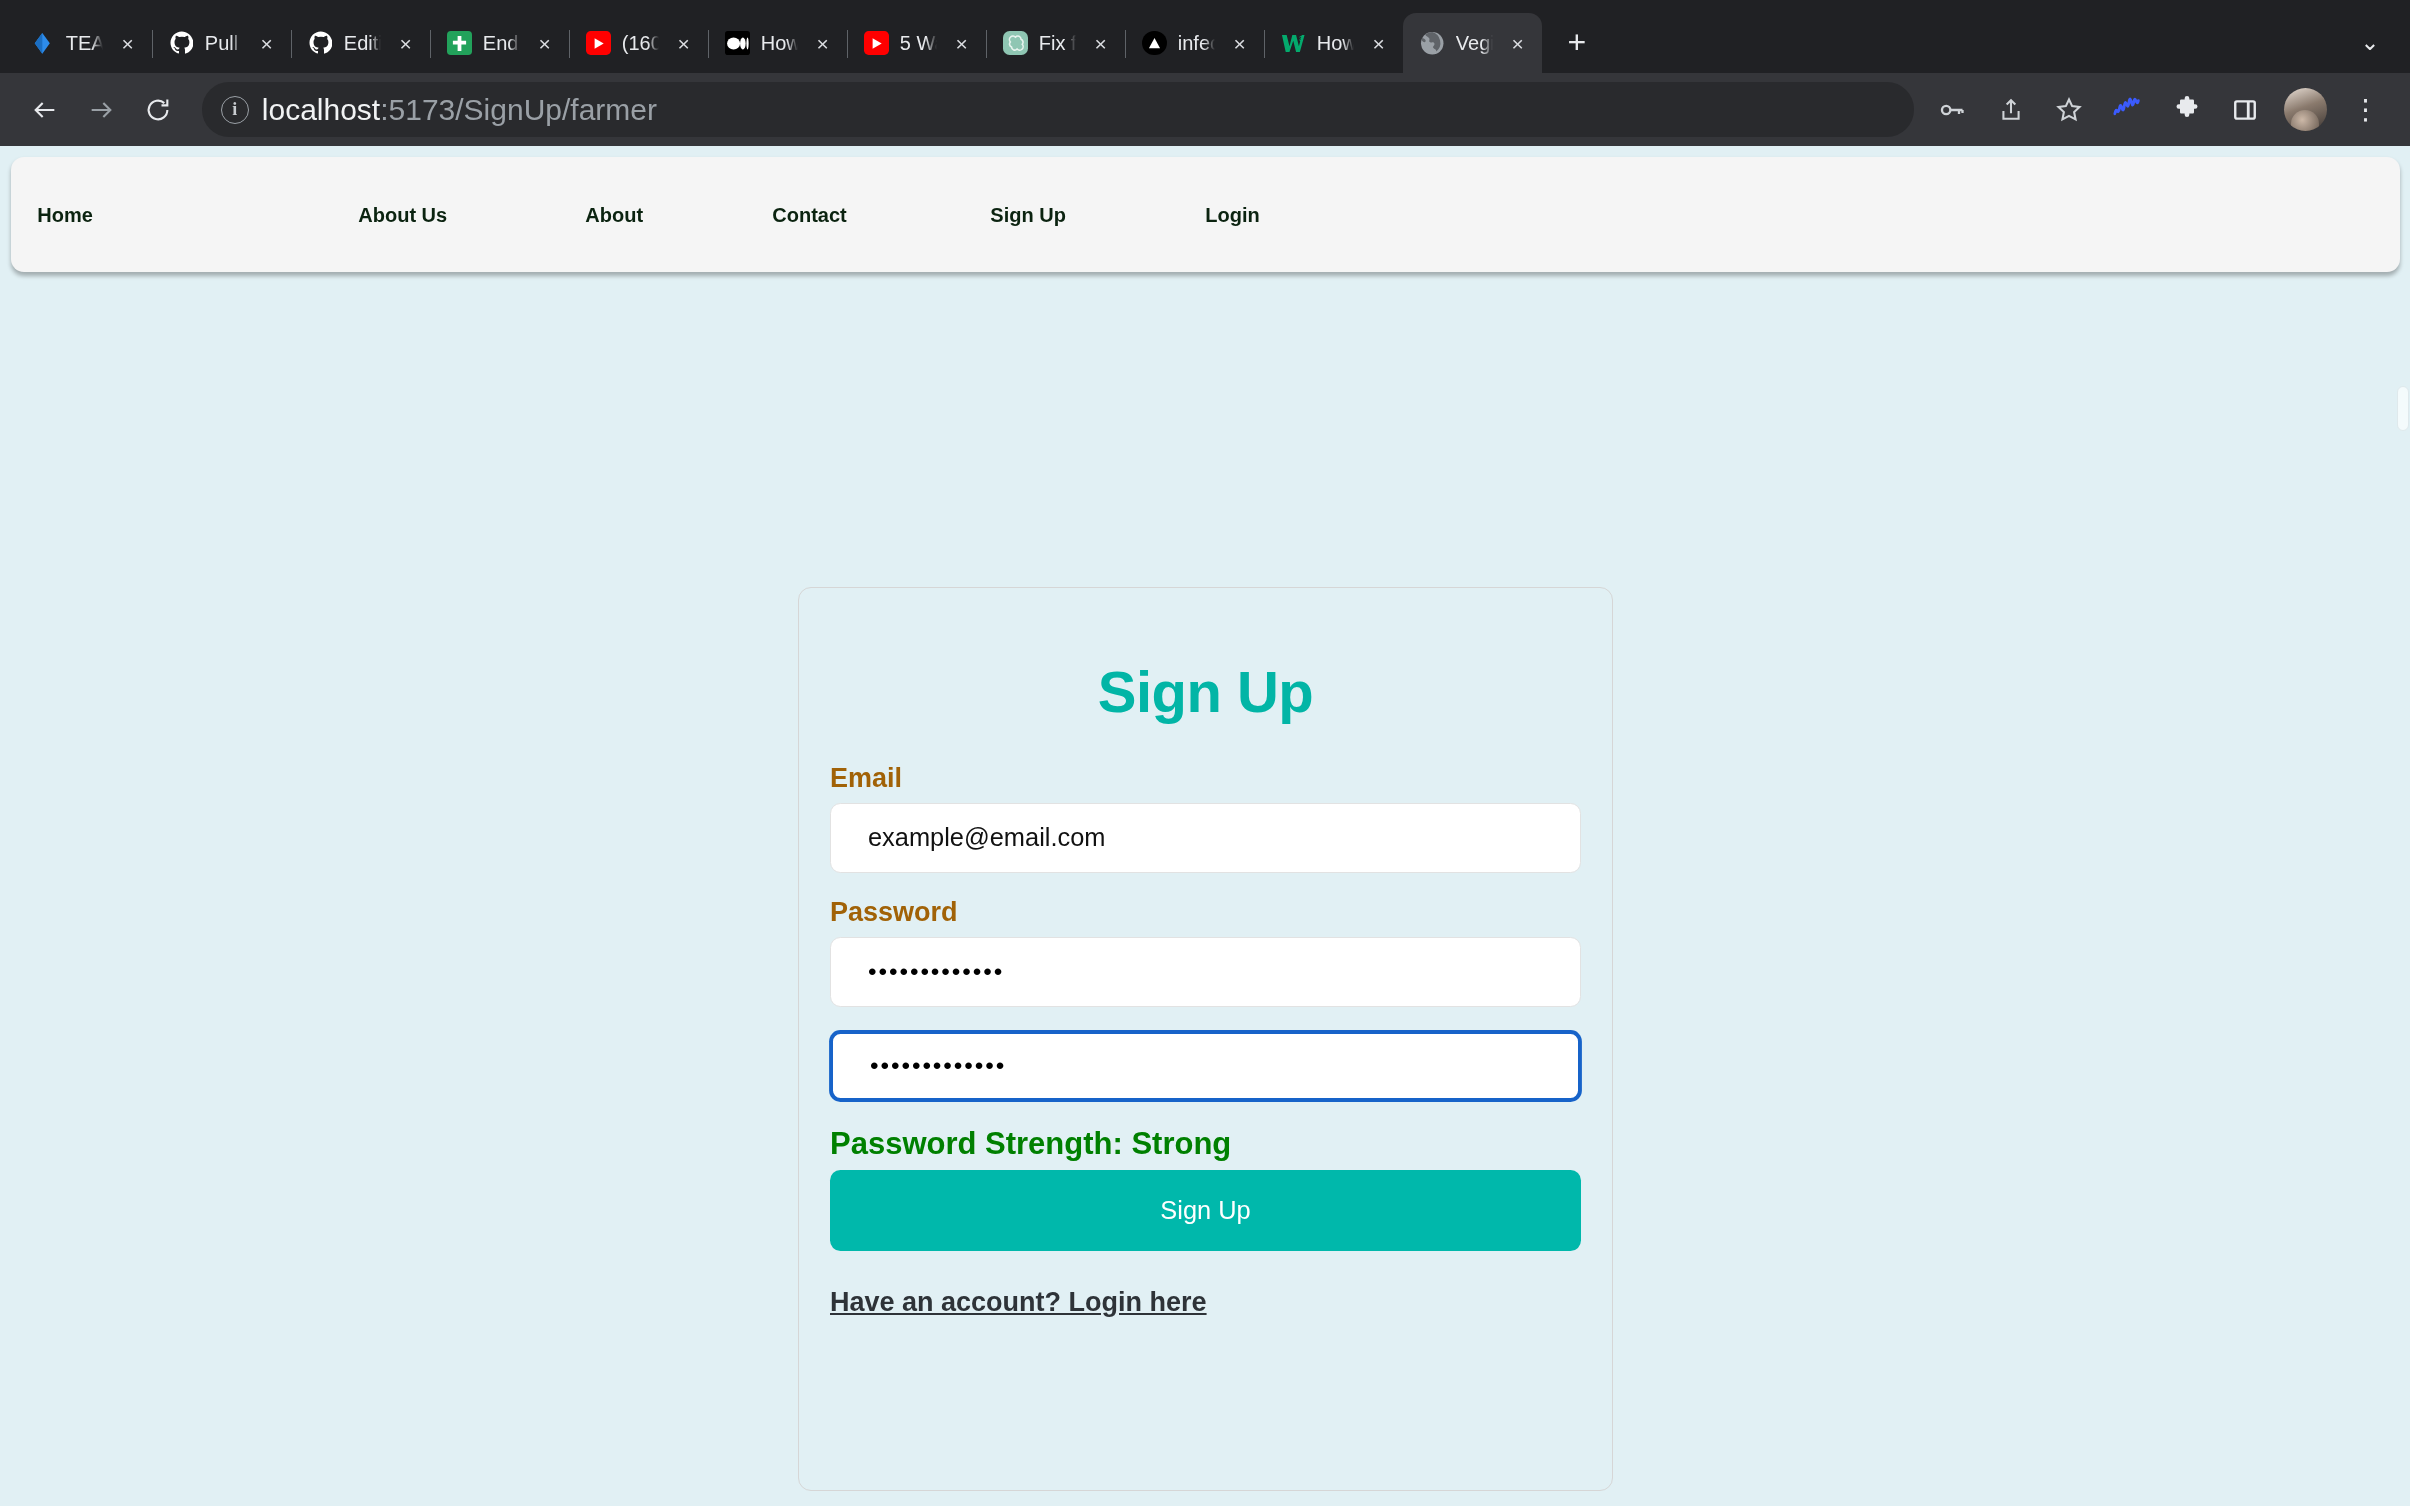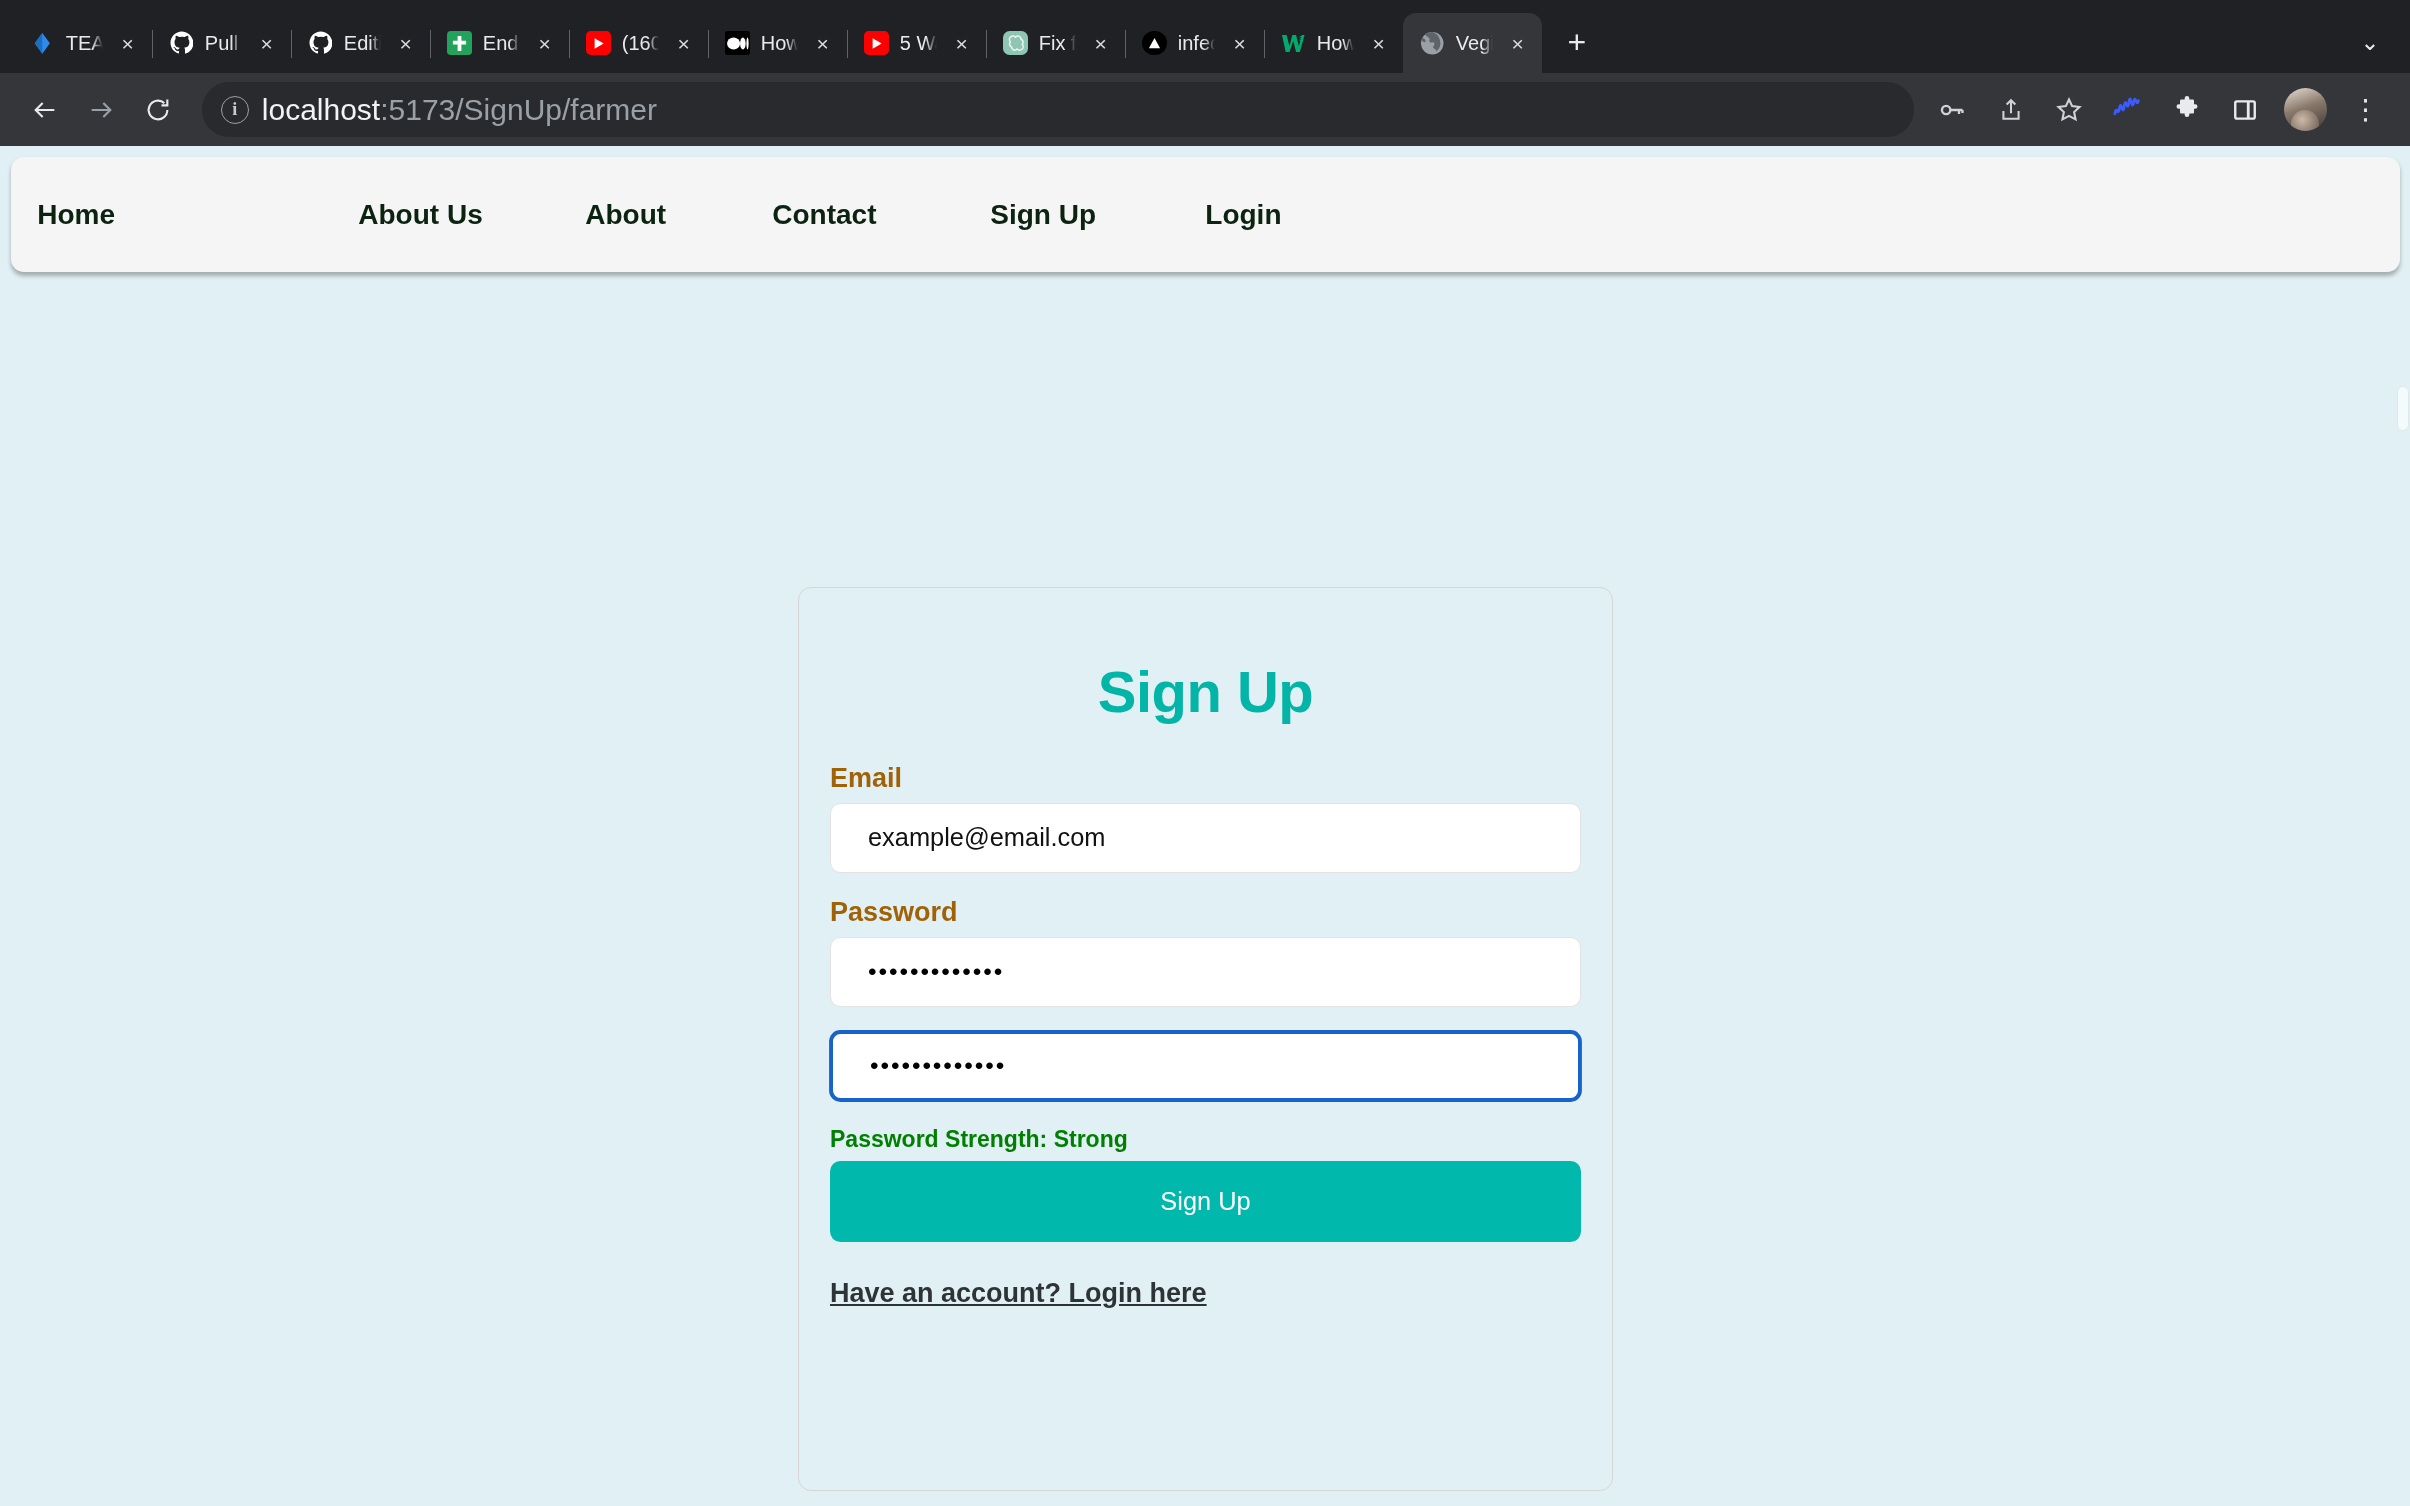--- a/index.html
+++ b/index.html
@@ -149,21 +149,21 @@
     left: 11.3px; right: 11.3px; top: 11.3px;
     height: 115px;
     background: #f5f5f5;
     border-radius: 13px;
     box-shadow: 0 3.8px 4.7px rgba(0,0,0,.28);
     display: flex;
     align-items: center;
   }
   .navlink {
     color: #0b2310;
-    font-size: 28px;
+    font-size: 20px;
     font-weight: bold;
     white-space: nowrap;
     position: absolute;
     top: 50%;
     transform: translateY(-50%);
   }
 
   .card {
     position: absolute;
     left: 798px;
@@ -203,21 +203,21 @@
     color: #111111;
     margin-bottom: 24.5px;
   }
   .field-input.focused {
     border: 3.8px solid #1763c9;
     box-shadow: 0 0 0 0.9px #1763c9;
   }
   .dots { letter-spacing: 1.9px; font-size: 24.5px; color: #000; }
   .strength {
     color: #008000;
-    font-size: 23px;
+    font-size: 31px;
     font-weight: bold;
     margin-top: 1.9px;
     margin-bottom: 8.5px;
   }
   .submit {
     width: 100%;
     height: 81px;
     background: #00b8ab;
     border: none;
     border-radius: 10.4px;

